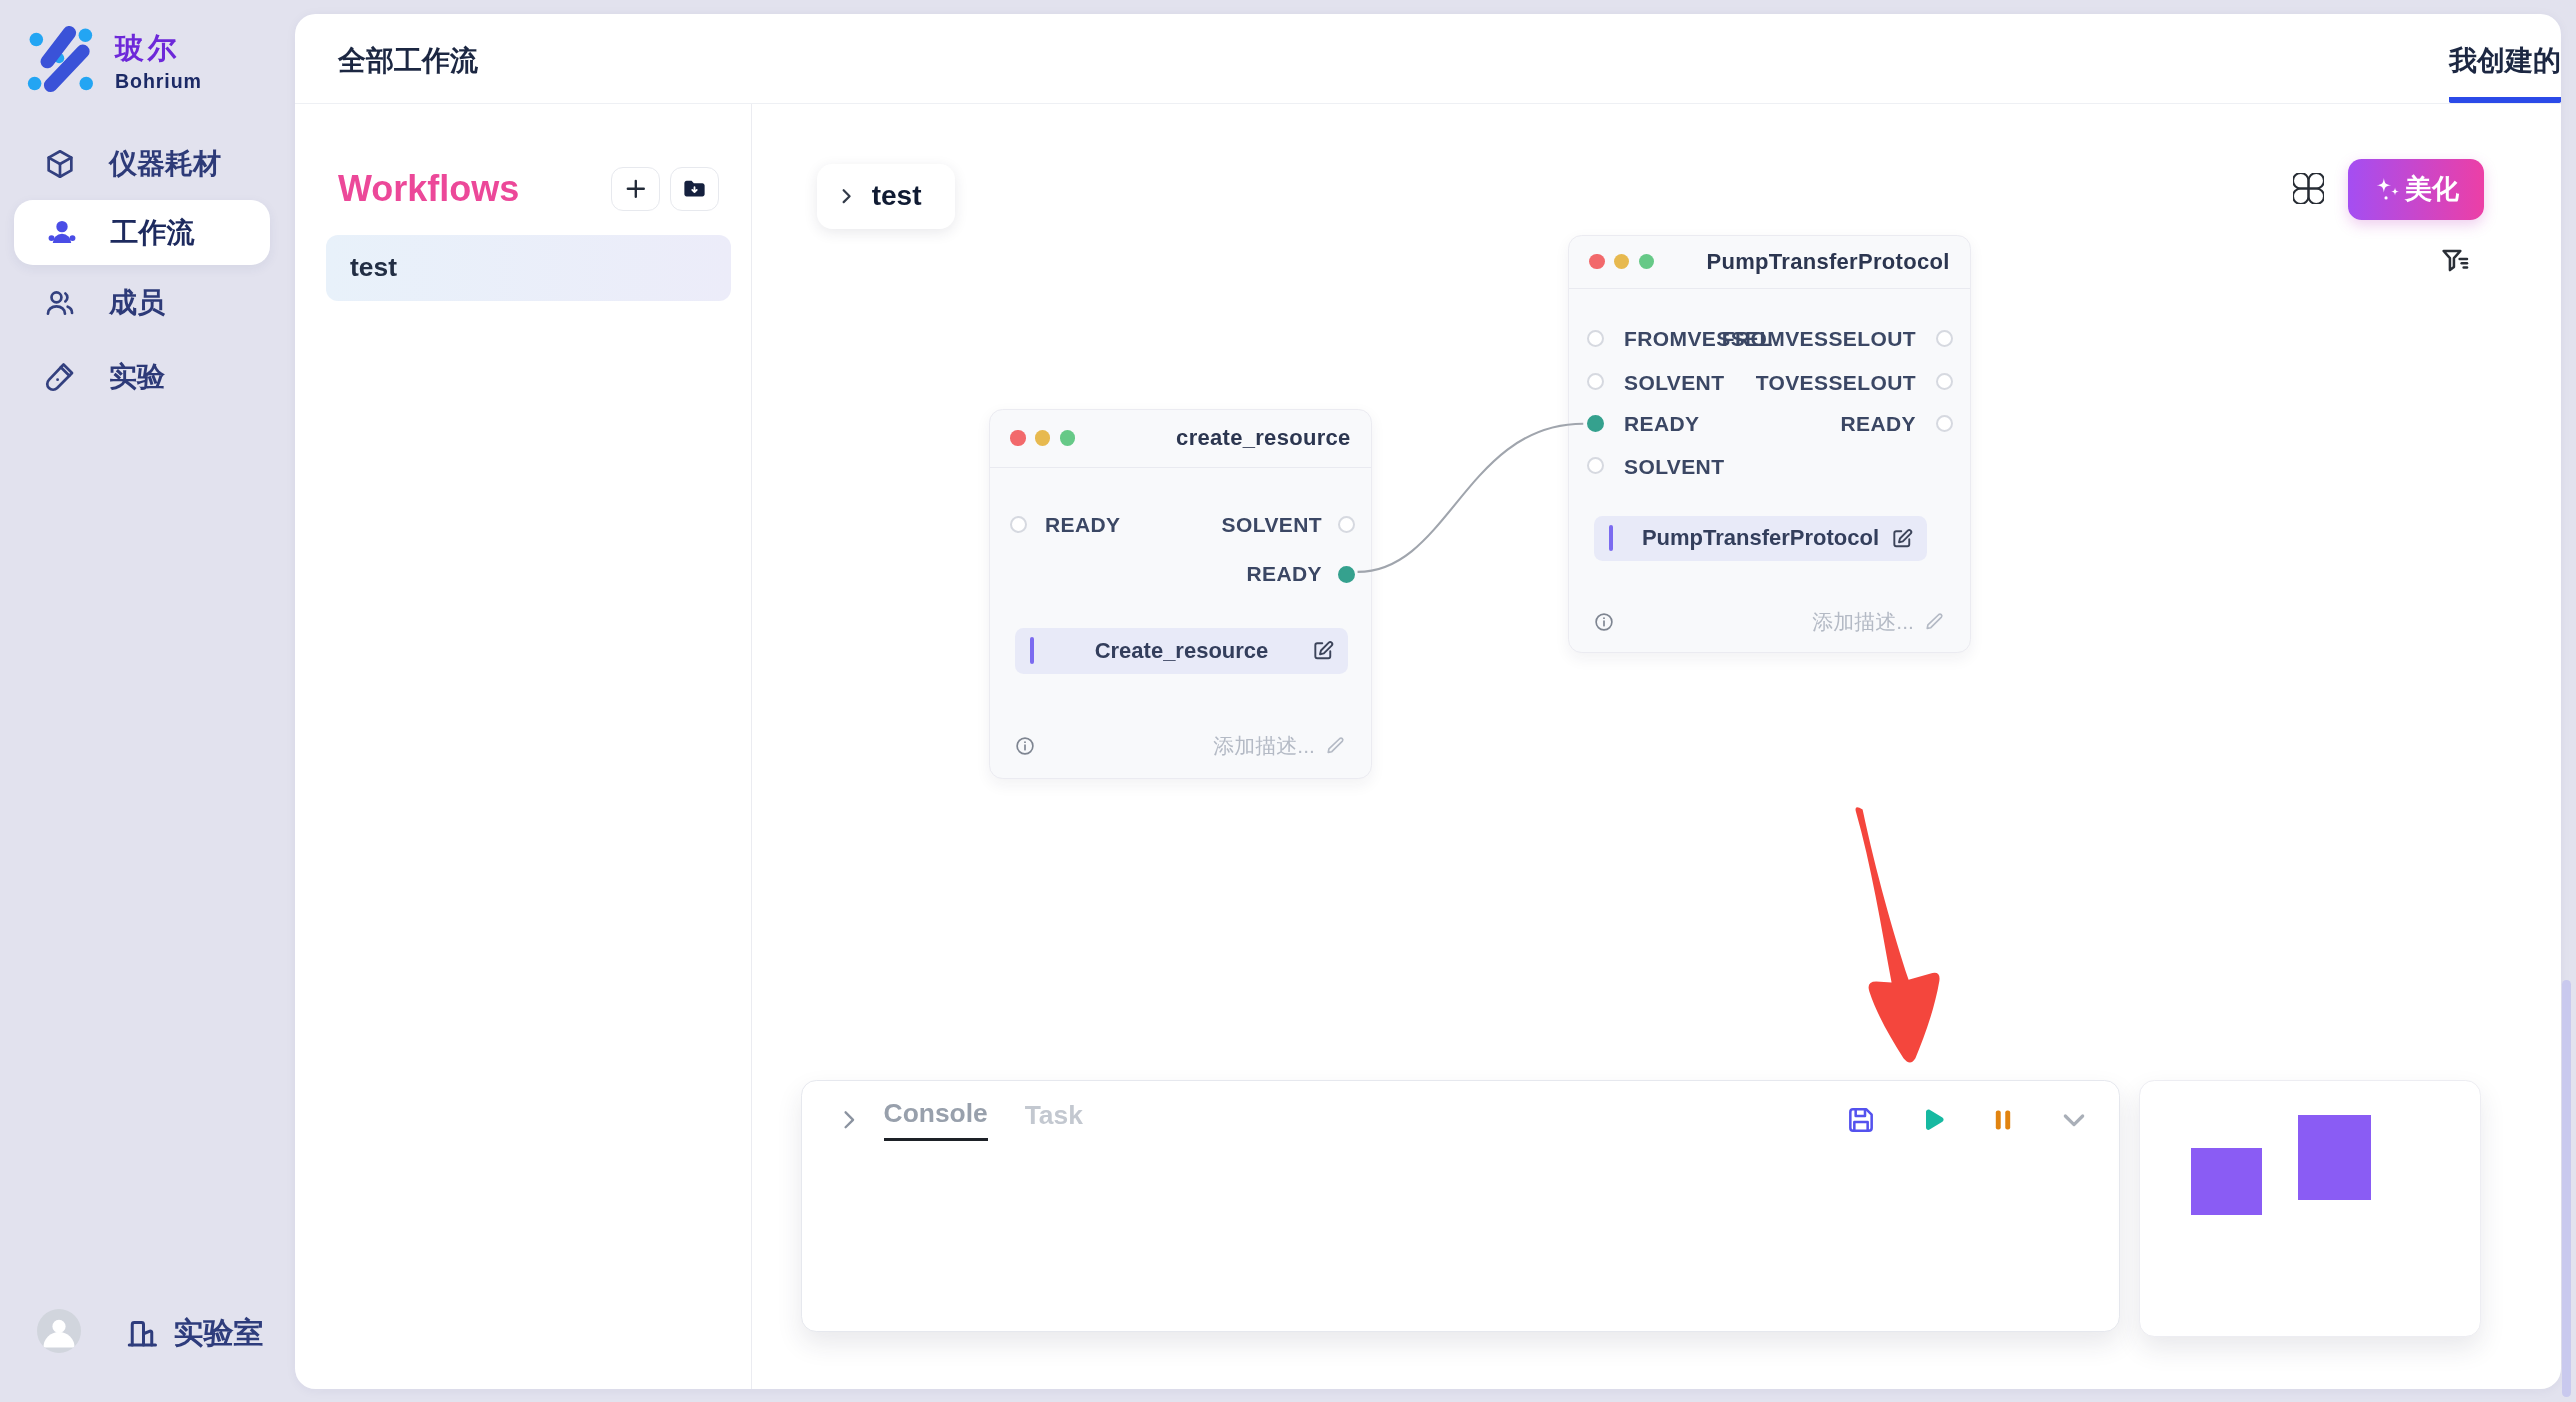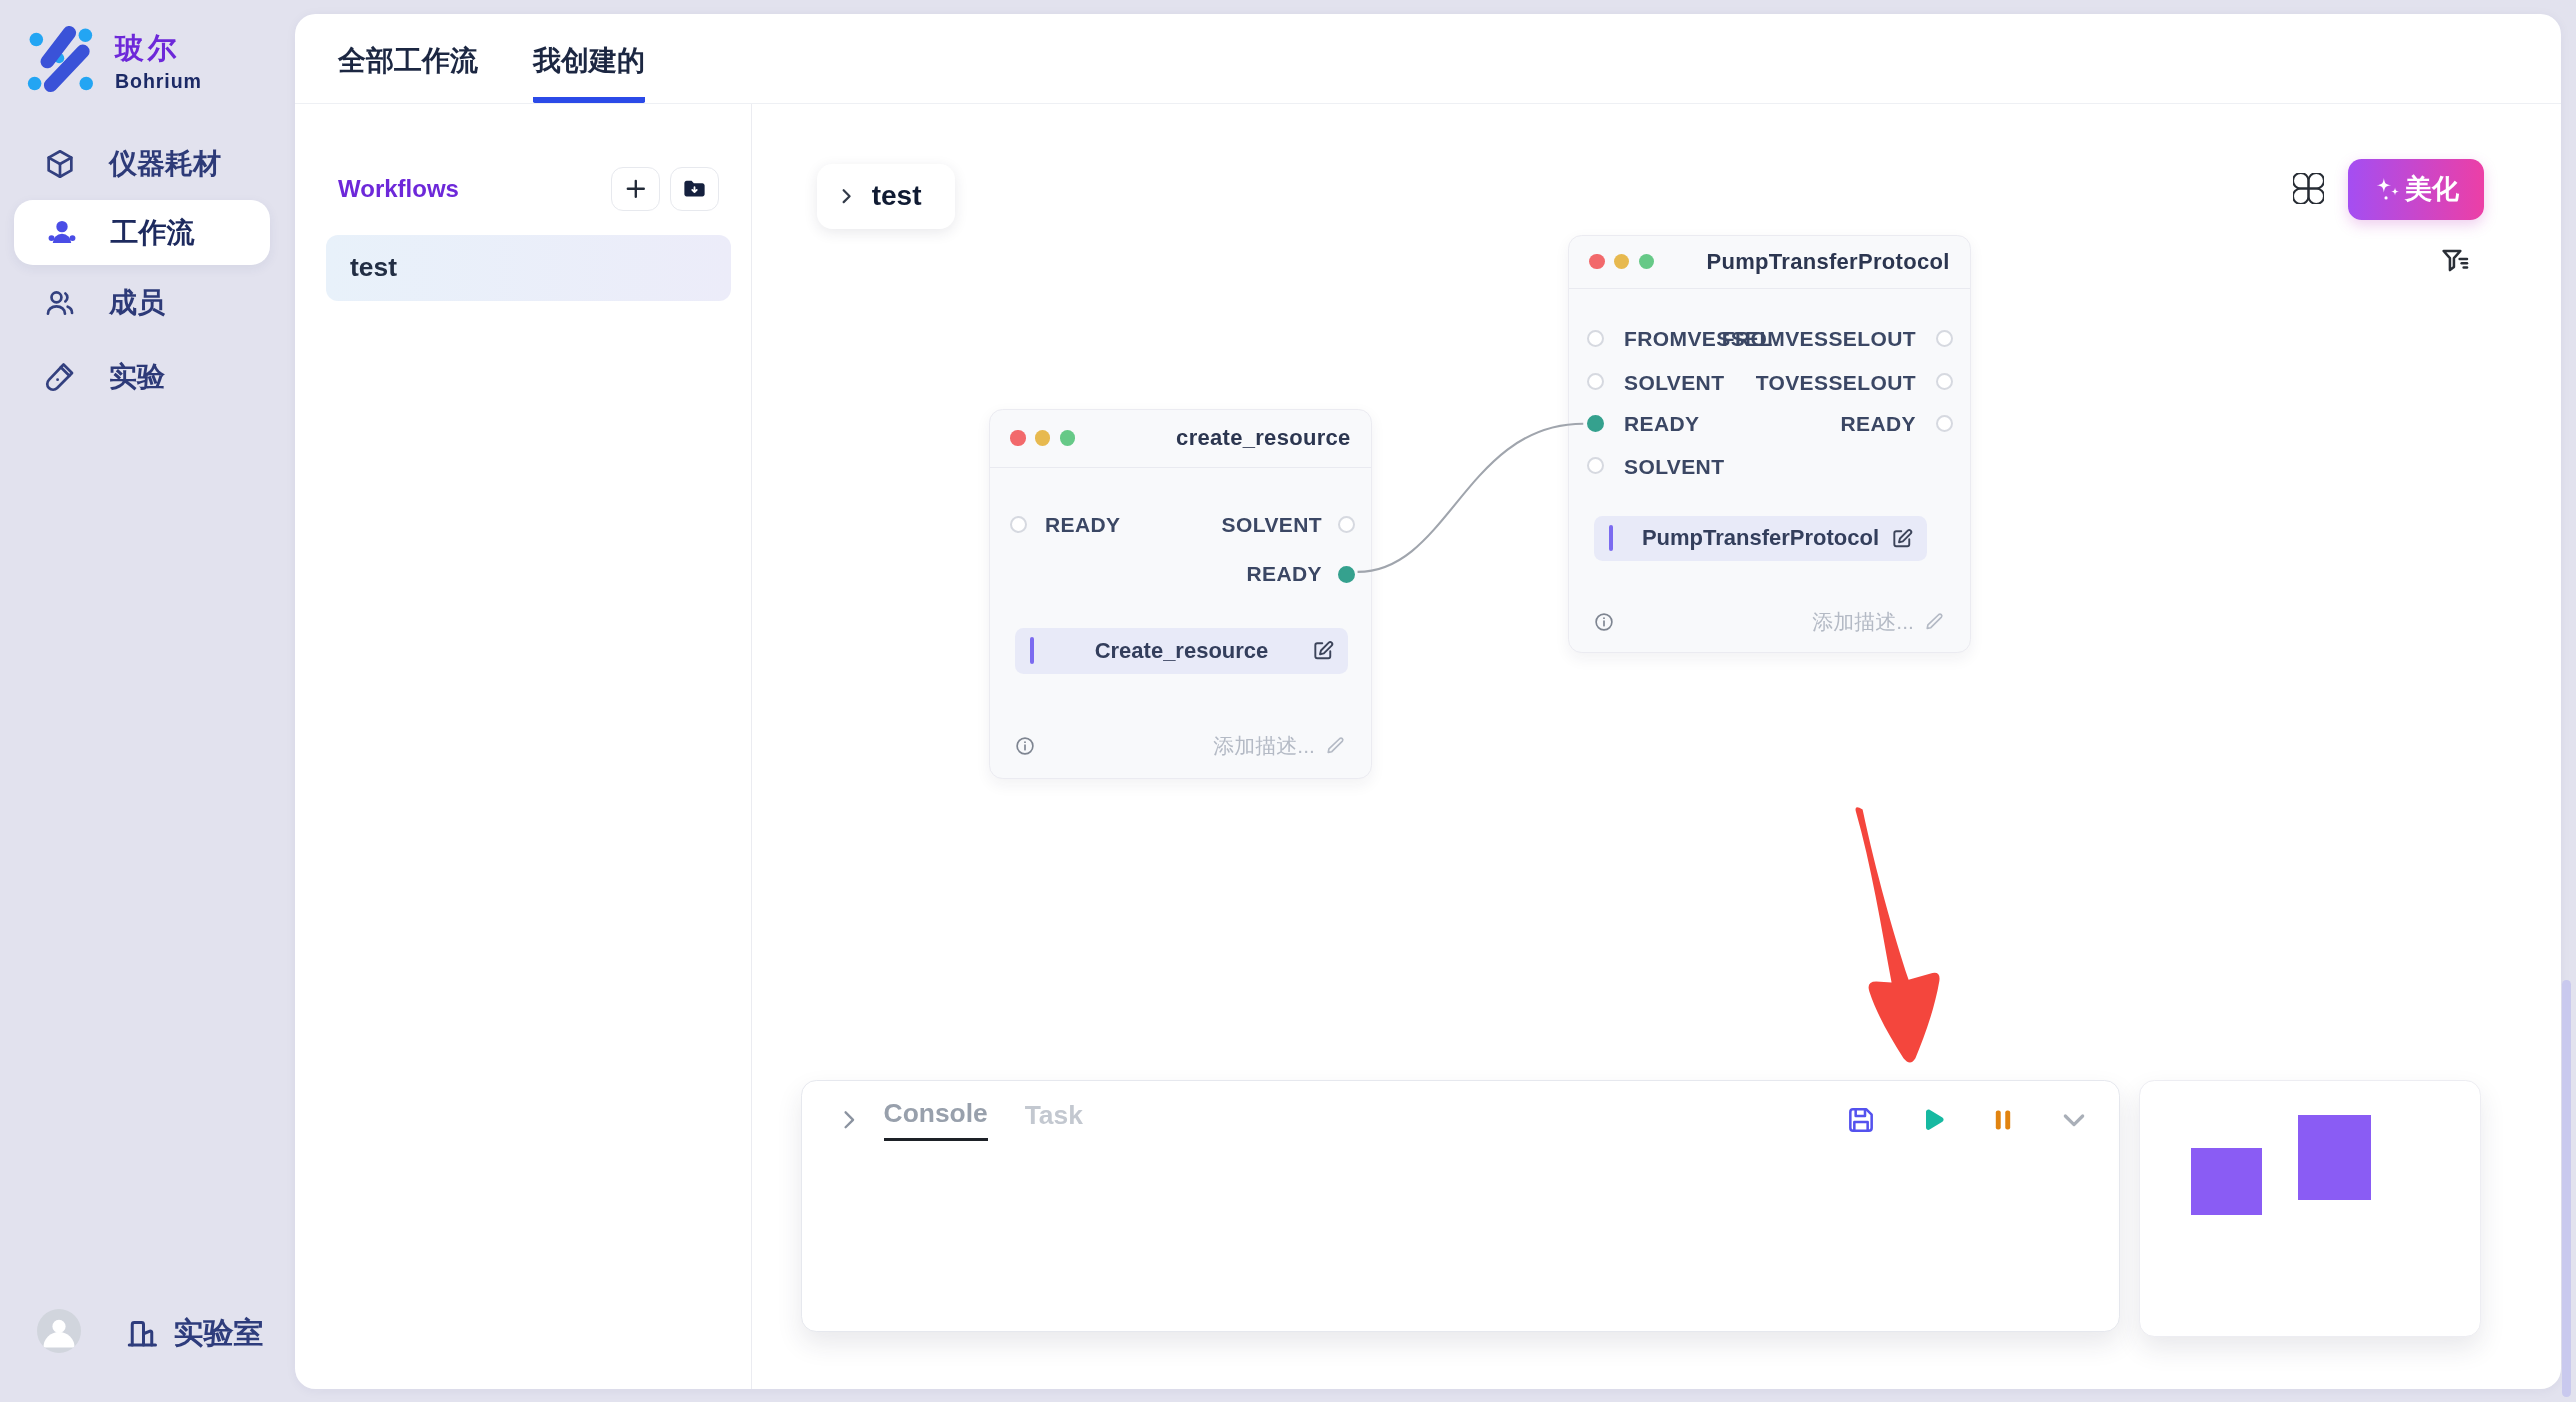--- a/index.html
+++ b/index.html
@@ -23,28 +23,28 @@
   .side-footer { position:absolute; left:0; top:1306px; width:295px; height:60px; }
   .avatar { position:absolute; left:37px; top:3.4px; width:44px; height:44px; border-radius:50%; background:#d1d5dd; overflow:hidden; }
   .lab-entry { position:absolute; left:124px; top:6.8px; display:flex; align-items:center; gap:13.6px; cursor:pointer; }
   .lab-entry .b-icon { width:36px; height:36px; }
   .lab-entry .lab-label { font-size:30px; font-weight:600; color:#2e3c7c; }
 
   
   #main-card { position:absolute; left:295px; top:13.6px; width:2266px; height:1375px; background:#ffffff; border-radius:20.4px; box-shadow:0 1.7px 10.2px rgba(40,45,90,0.05); }
 
   
-  #tabbar { position:absolute; left:0; top:0; width:100%; height:90px; border-bottom:1.7px solid #eef0f4; display:flex; align-items:flex-end; padding-left:43px; gap:55px; }
+  #tabbar { position:absolute; left:0; top:0; width:100%; height:90px; border-bottom:1.7px solid #eef0f4; display:flex; align-items:flex-end; padding-left:43px; gap:55px;justify-content:space-between; }
   .top-tab { font-size:28px; font-weight:600; color:#1c2742; padding-bottom:17px; cursor:pointer; border-bottom:6px solid transparent; }
   .top-tab.active { font-weight:bold; border-bottom:6px solid #2b4ae8; border-radius:0 0 1.7px 1.7px; }
 
   
   #wf-panel { position:absolute; left:0; top:90px; width:457px; height:1285px; border-right:1.7px solid #ebecf1; }
   .wf-head { position:absolute; left:43px; right:32px; top:61px; height:48px; display:flex; align-items:center; justify-content:space-between; }
-  .wf-title { font-size:24px; font-weight:bold; color:#6d28d9; }
+  .wf-title { font-size:36px; font-weight:bold; color:#ec4899; }
   .wf-btns { display:flex; gap:10.2px; }
   .sq-btn { width:49px; height:44px; background:#fff; border:1.7px solid #e7e9ee; border-radius:12px; display:flex; align-items:center; justify-content:center; cursor:pointer; }
   .wf-item { position:absolute; left:31px; top:131px; width:405px; height:66px; border-radius:12px; background:linear-gradient(90deg,#e8f1fa,#ececf9); display:flex; align-items:center; padding-left:24px; font-size:26.4px; font-weight:600; color:#222e44; cursor:pointer; }
 
   
   #canvas { position:absolute; left:457px; top:90px; width:1809px; height:1285px; overflow:hidden; }
   #edge-layer { position:absolute; left:0; top:0; pointer-events:none; z-index:5; }
 
   .crumb-card { position:absolute; left:65px; top:60px; width:138px; height:65px; background:#fff; border-radius:15.3px; box-shadow:0 3.4px 13.6px rgba(35,40,70,0.10); display:flex; align-items:center; padding-left:19px; gap:15.3px; z-index:4; cursor:pointer; }
   .crumb-card .crumb-text { font-size:28px; font-weight:bold; color:#101b33; }

